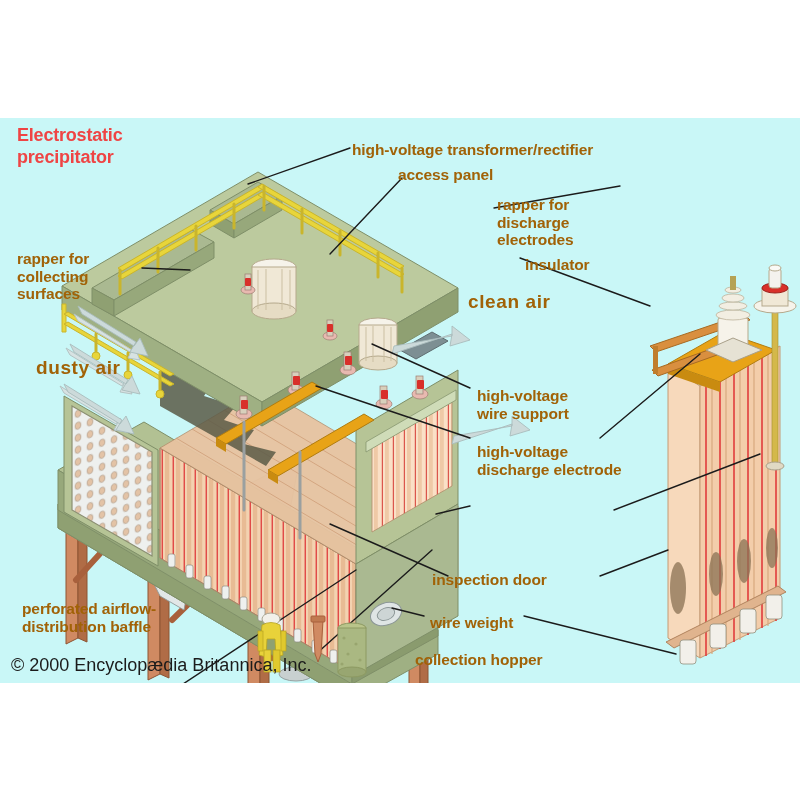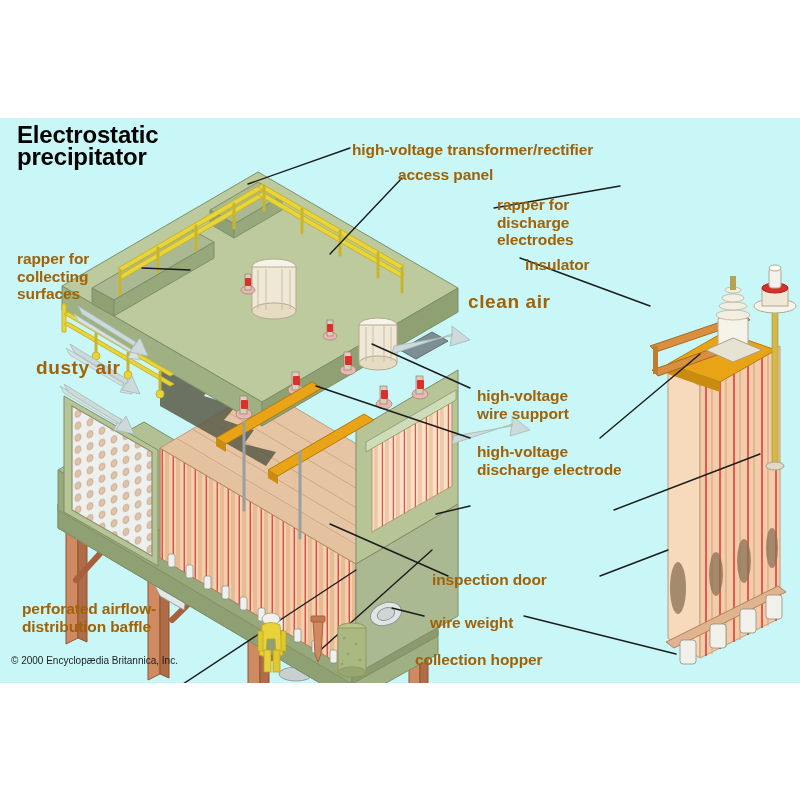--- a/index.html
+++ b/index.html
@@ -2,22 +2,22 @@
 <html><head>
 <meta charset="utf-8">
 <style>
   html,body{margin:0;padding:0;background:#ffffff;}
   body{width:800px;height:800px;overflow:hidden;font-family:"Liberation Sans",sans-serif;}
   #stage{position:relative;width:800px;height:800px;background:#ffffff;}
   #canvas{position:absolute;left:0;top:118px;width:800px;height:565px;background:#c9f7f7;overflow:hidden;}
   svg{display:block;}
   .lbl{position:absolute;color:#a16207;font-family:"Liberation Sans",sans-serif;font-size:15.5px;line-height:17.5px;font-weight:600;letter-spacing:-0.1px;white-space:pre;}
   .lbl.small{font-size:19px;line-height:15px;font-weight:600;}
-  .title{position:absolute;font-size:24px;line-height:22px;font-weight:700;color:#000000;letter-spacing:-0.2px;white-space:pre;}
-  .copy{position:absolute;font-size:10px;color:#1b1b1b;font-weight:500;white-space:pre;font-family:"Liberation Sans",sans-serif;}
+  .title{position:absolute;font-size:18px;line-height:22px;font-weight:700;color:#ef4444;letter-spacing:-0.2px;white-space:pre;}
+  .copy{position:absolute;font-size:18px;color:#1b1b1b;font-weight:500;white-space:pre;font-family:"Liberation Sans",sans-serif;}
 </style>
 </head>
 <body>
 
 <div id="stage">
 
   <div id="canvas">
 
     <svg width="800" height="565" viewBox="0 0 800 565">
       <defs>

